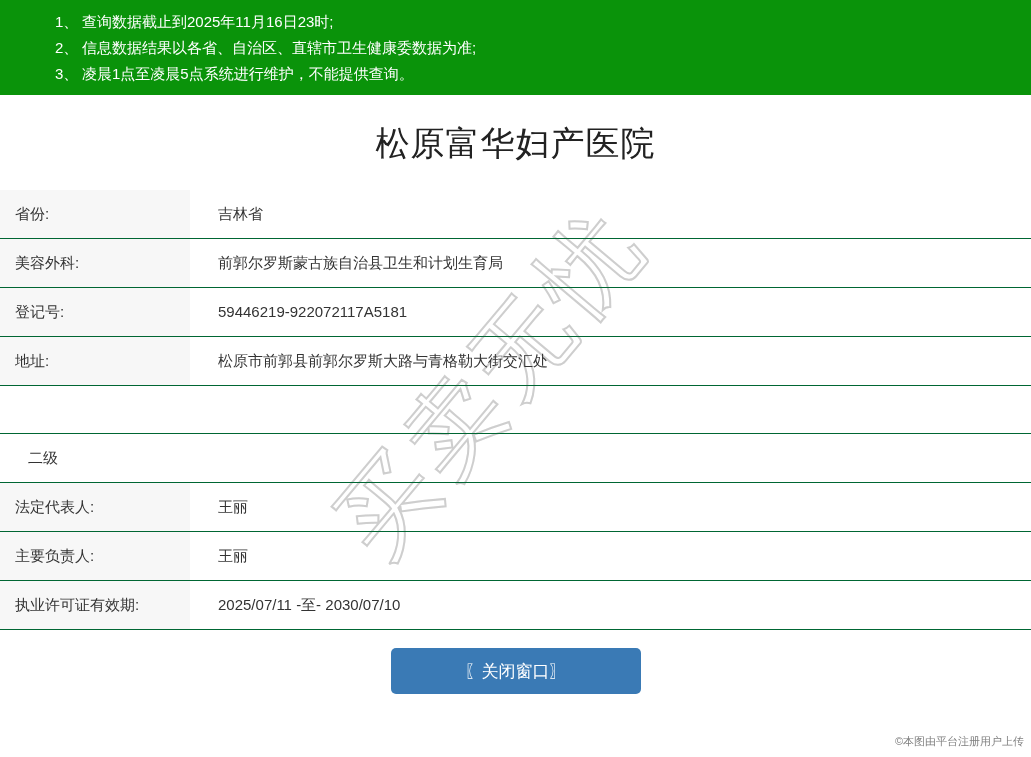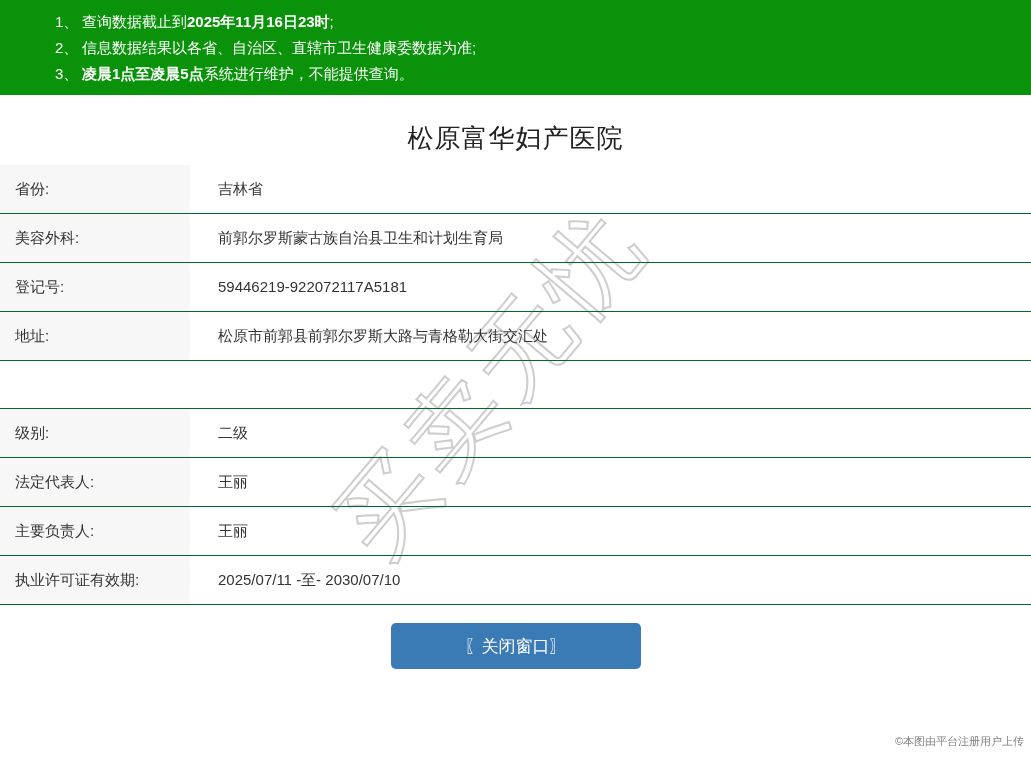--- a/index.html
+++ b/index.html
@@ -15,25 +15,25 @@
   *{box-sizing:border-box;margin:0;padding:0;}
   html,body{width:1031px;height:757px;overflow:hidden;background:#ffffff;
     font-family:"Liberation Sans","DejaVu Sans",sans-serif;color:var(--text-color);}
   .page{position:relative;width:1031px;height:757px;overflow:hidden;}
 
   
   .notice-bar{position:relative;z-index:2;background:var(--header-green);color:#ffffff;
     padding:9px 20px 10px 55px;height:95px;}
   .notice-line{font-size:15px;line-height:26px;white-space:nowrap;}
   .notice-num{display:inline-block;min-width:27px;}
-  .notice-bold{font-weight:bold;}
+  .notice-bold{font-weight:normal;}
 
   
-  .page-title{position:relative;z-index:2;text-align:center;font-size:26px;font-weight:500;
-    color:var(--title-color);margin:26px 0 9px 0;letter-spacing:1px;}
+  .page-title{position:relative;z-index:2;text-align:center;font-size:34px;font-weight:500;
+    color:var(--title-color);margin:26px 0 23px 0;letter-spacing:1px;}
 
   
   .watermark{position:absolute;z-index:1;left:408px;top:455px;
     transform:rotate(-50deg);transform-origin:left bottom;
     font-size:96px;letter-spacing:8px;white-space:nowrap;
     color:#ffffff;-webkit-text-stroke:2px var(--watermark-gray);
     text-shadow:0 0 1px var(--watermark-gray);opacity:.9;pointer-events:none;}
 
   
   .info-table{position:relative;z-index:2;width:1031px;}
@@ -95,21 +95,20 @@
 
   <div class="info-row">
     <div class="info-label">地址:</div>
     <div class="info-value single">松原市前郭县前郭尔罗斯大路与青格勒大街交汇处</div>
   </div>
 
   <div class="info-row">
   </div>
 
   <div class="info-row">
-    <div class="info-label">级别:</div>
     <div class="info-value single">二级</div>
   </div>
 
   <div class="info-row">
     <div class="info-label">法定代表人:</div>
     <div class="info-value single">王丽</div>
   </div>
 
   <div class="info-row">
     <div class="info-label">主要负责人:</div>

